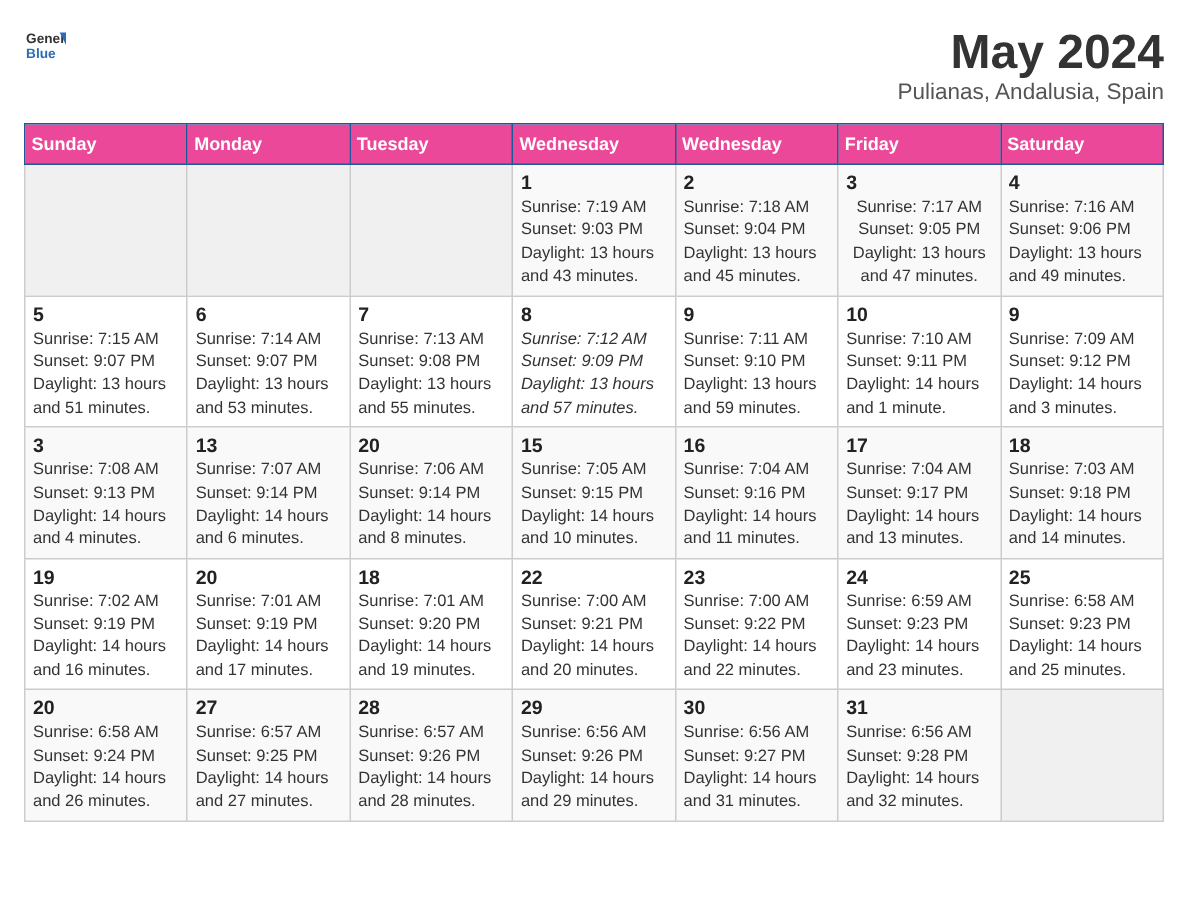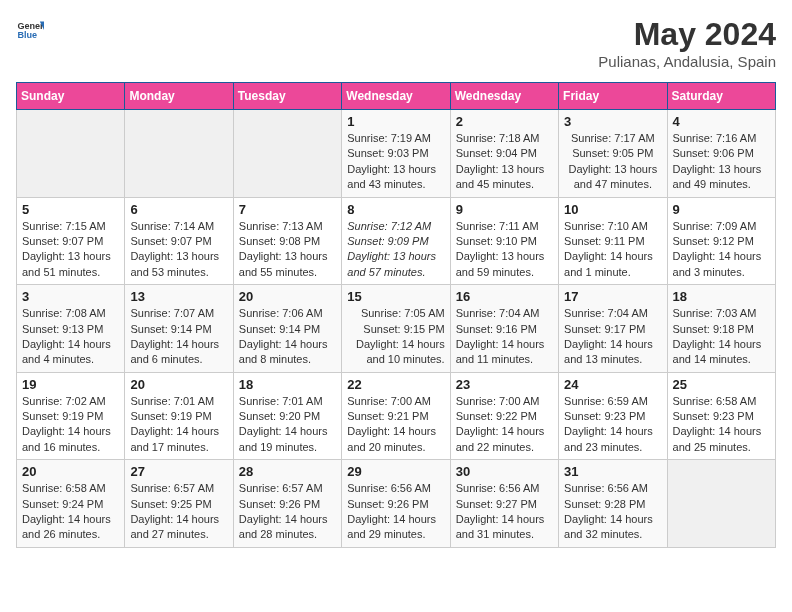--- a/index.html
+++ b/index.html
@@ -206,21 +206,21 @@
         </td>
         <td>
           <span class="day-number">20</span>
           <div class="day-info" style="white-space: pre-line;">Sunrise: 7:06 AM
 Sunset: 9:14 PM
 Daylight: 14 hours
 and 8 minutes.</div>
         </td>
         <td>
           <span class="day-number">15</span>
-          <div class="day-info" style="white-space: pre-line; text-align: right;">Sunrise: 7:05 AM
+          <div class="day-info" style="white-space: pre-line;">Sunrise: 7:05 AM
 Sunset: 9:15 PM
 Daylight: 14 hours
 and 10 minutes.</div>
         </td>
         <td>
           <span class="day-number">16</span>
           <div class="day-info" style="white-space: pre-line;">Sunrise: 7:04 AM
 Sunset: 9:16 PM
 Daylight: 14 hours
 and 11 minutes.</div>

